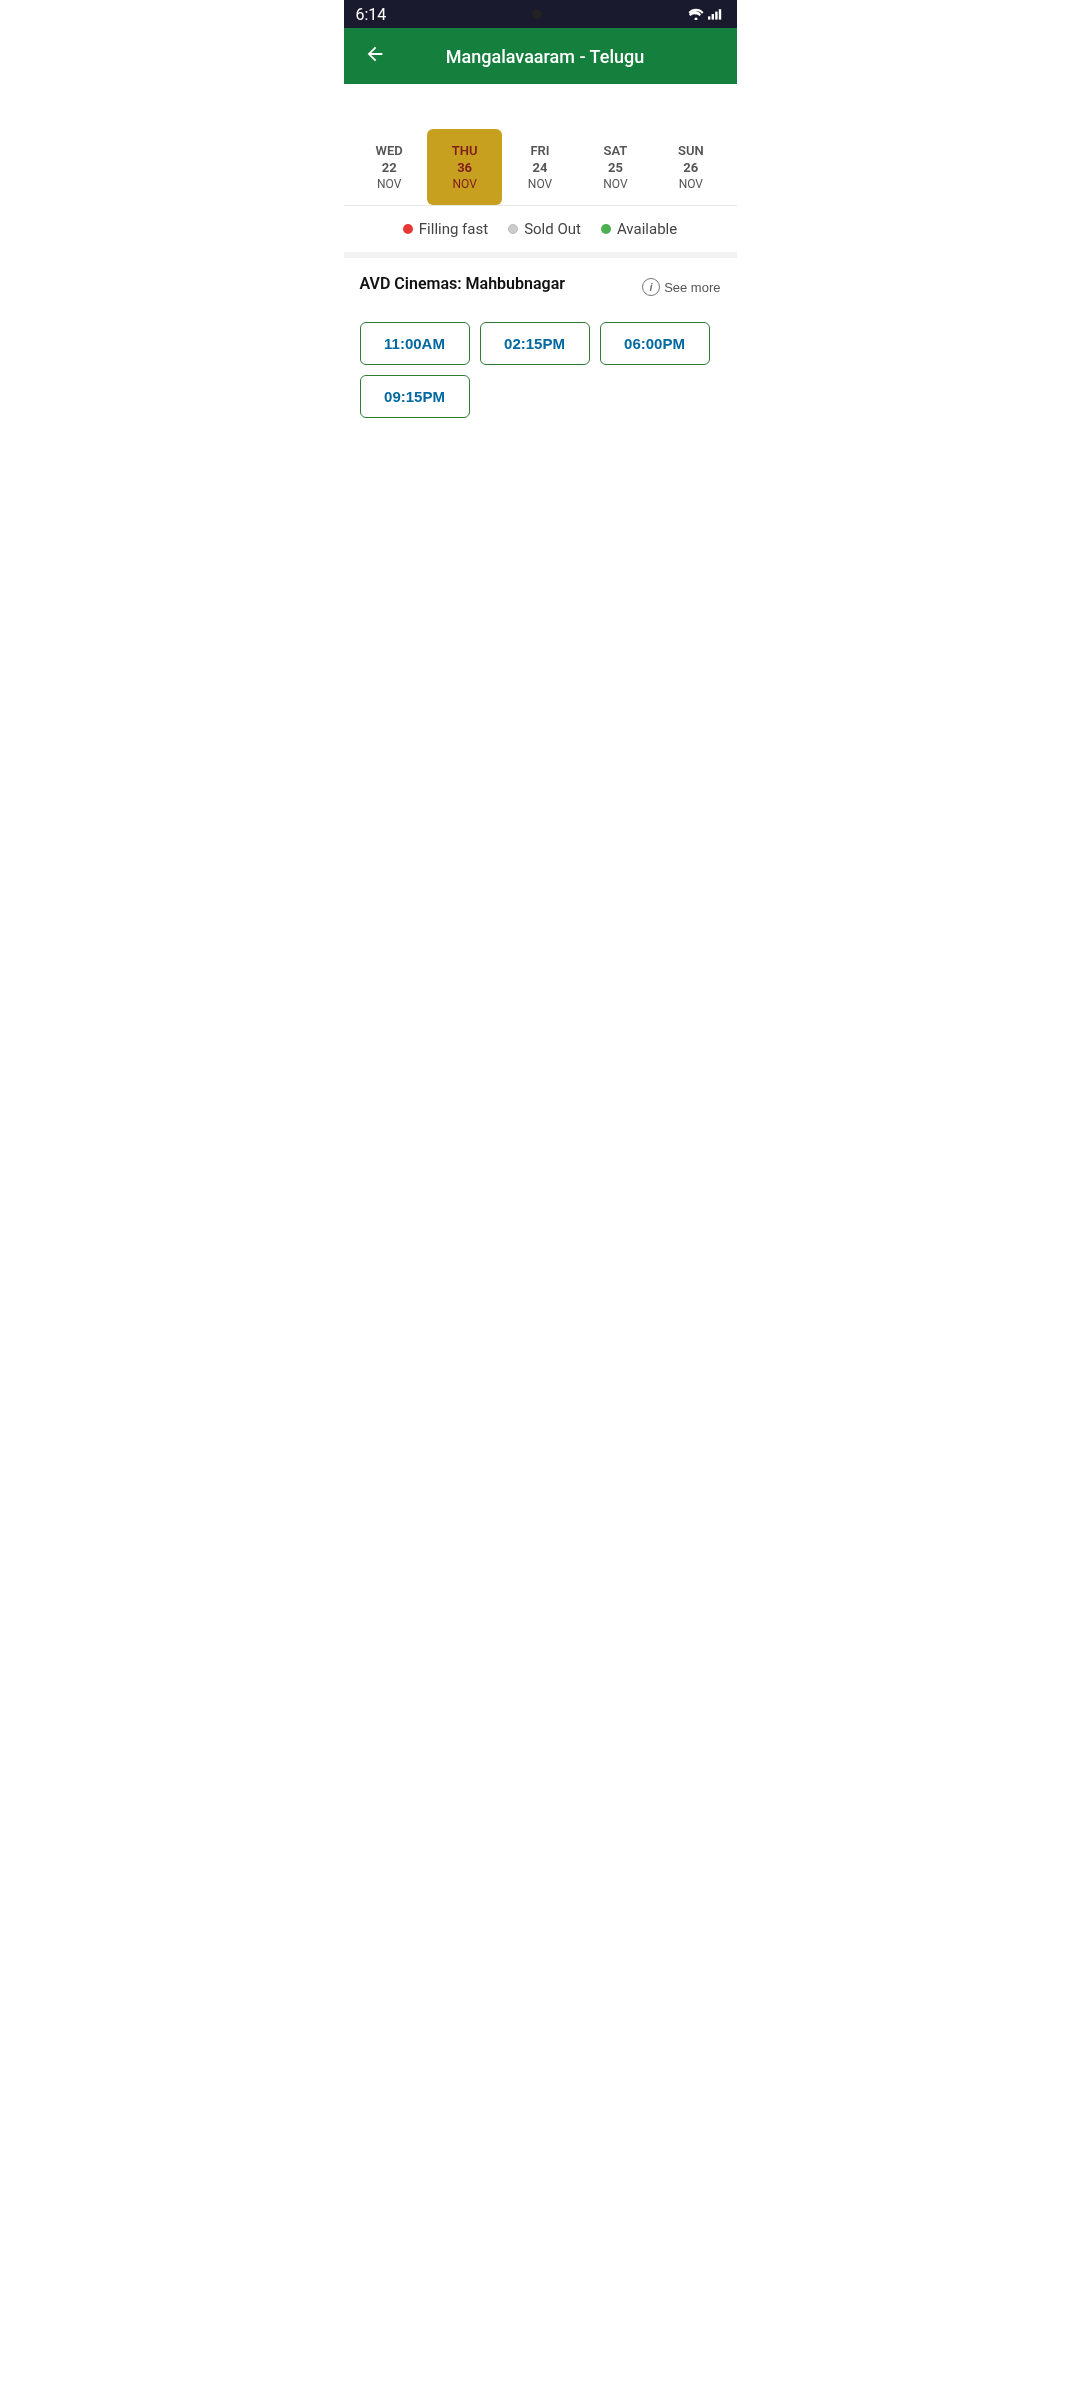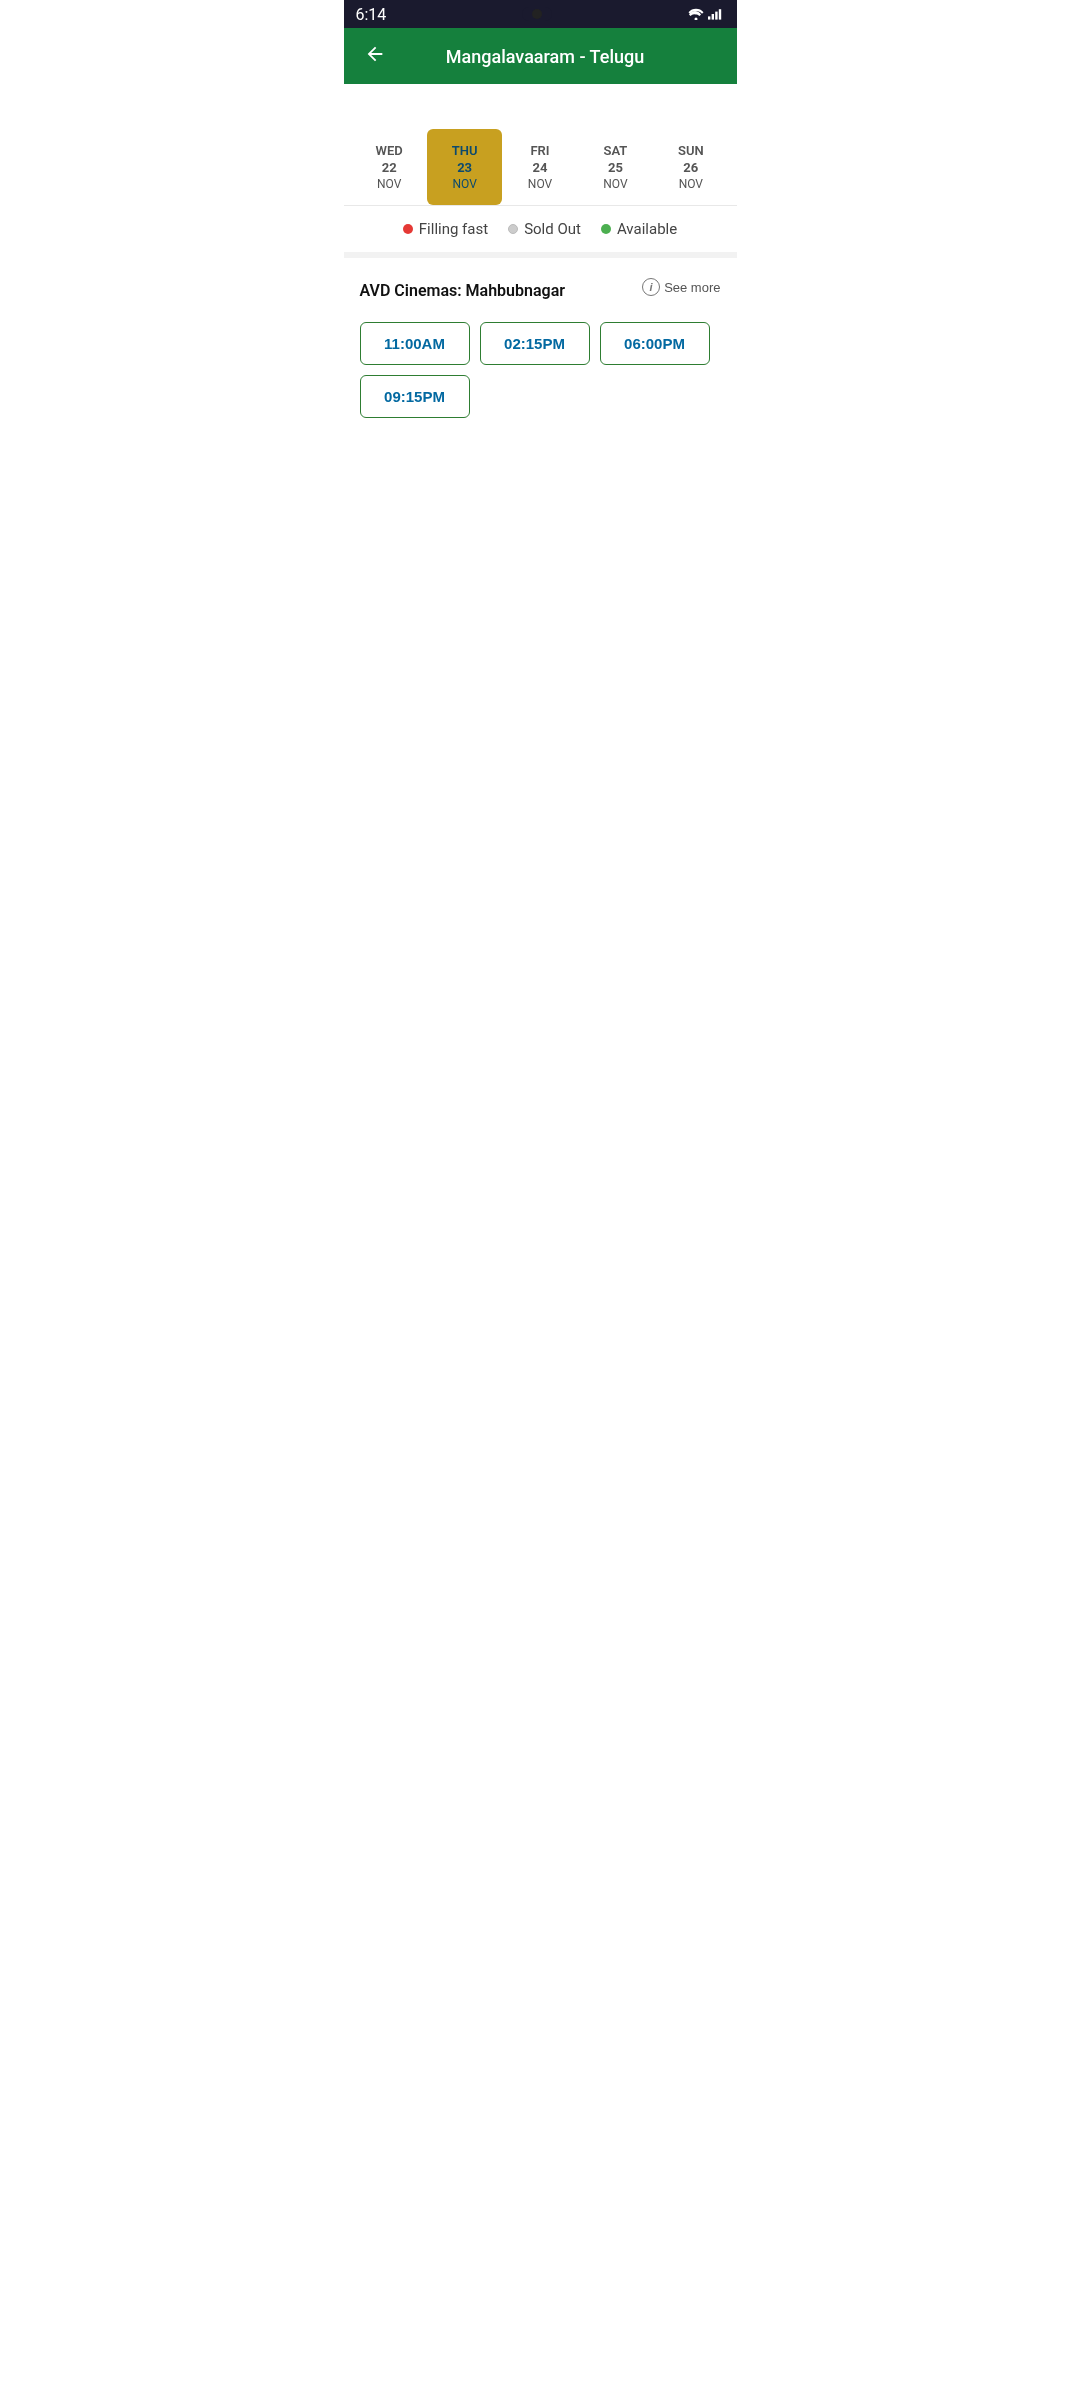--- a/index.html
+++ b/index.html
@@ -68,21 +68,21 @@
       flex-direction: column;
       align-items: center;
       padding: 14px 8px;
       cursor: pointer;
       border-radius: 4px;
       font-size: 13px;
       color: #555;
     }
     .date-item.active {
       background: #c8a020;
-      color: #0c4a6e;
+      color: #7f1d1d;
       border-radius: 6px;
     }
     .date-day { font-weight: 600; font-size: 13px; margin-bottom: 2px; }
     .date-num { font-size: 13px; font-weight: 700; margin-bottom: 2px; }
     .date-month { font-size: 12px; }
 
     
     .legend {
       display: flex;
       justify-content: center;
@@ -111,21 +111,21 @@
       height: 6px;
       background: #f2f2f2;
     }
 
     
     .cinema-section {
       padding: 16px 16px 8px;
     }
     .cinema-header {
       display: flex;
-      align-items: flex-end;
+      align-items: flex-start;
       justify-content: space-between;
       margin-bottom: 14px;
     }
     .cinema-name {
       font-size: 16px;
       font-weight: 600;
       color: #111;
     }
     .see-more-btn {
       display: flex;
@@ -208,21 +208,21 @@
 <div class="date-selector">
 
   <div class="date-item">
     <span class="date-day">WED</span>
     <span class="date-num">22</span>
     <span class="date-month">NOV</span>
   </div>
 
   <div class="date-item active">
     <span class="date-day">THU</span>
-    <span class="date-num">23</span>
+    <span class="date-num">36</span>
     <span class="date-month">NOV</span>
   </div>
 
   <div class="date-item">
     <span class="date-day">FRI</span>
     <span class="date-num">24</span>
     <span class="date-month">NOV</span>
   </div>
 
   <div class="date-item">

